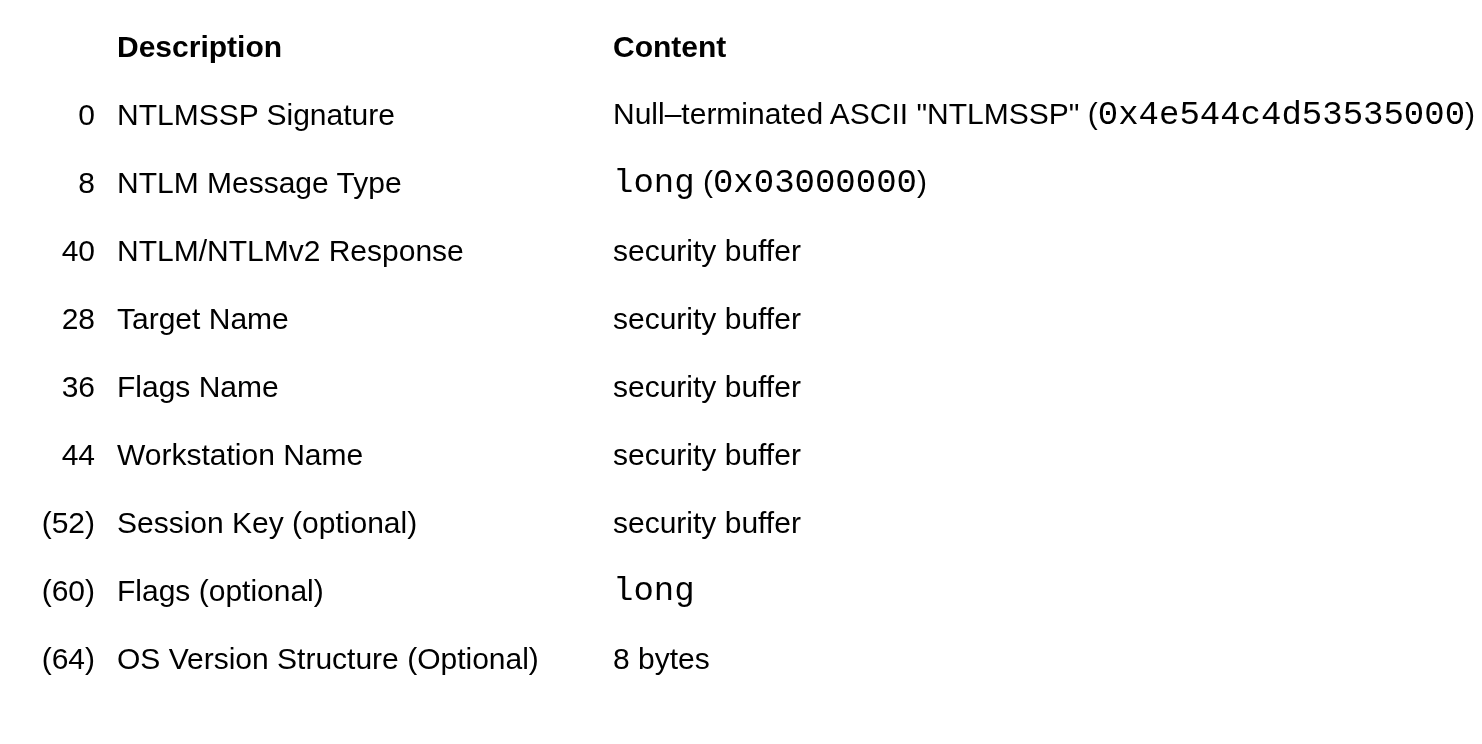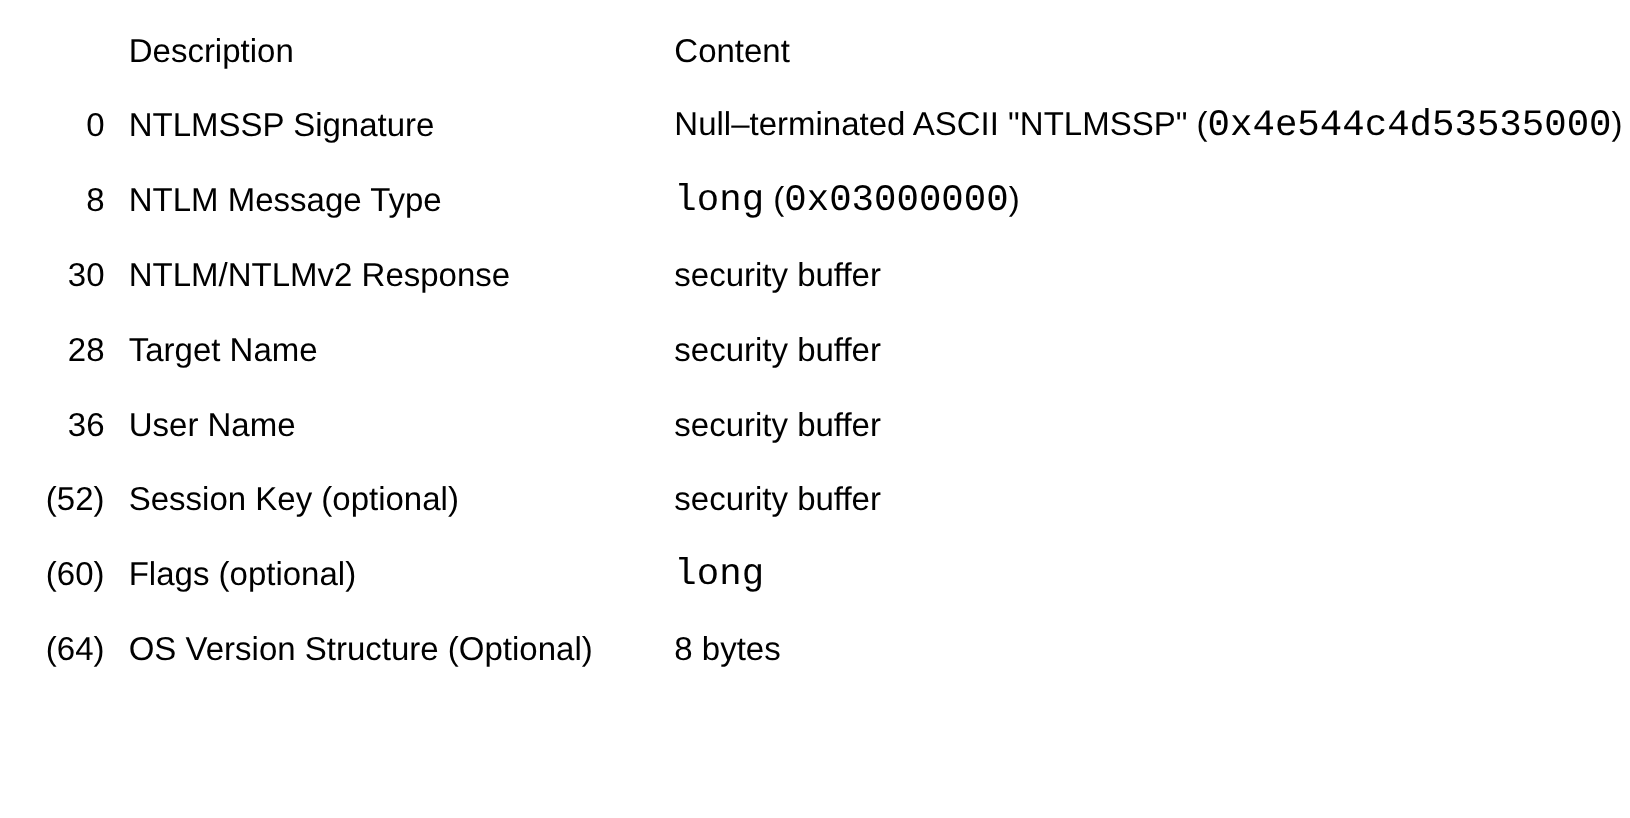--- a/index.html
+++ b/index.html
@@ -34,21 +34,21 @@
     white-space: nowrap;
     font-weight: normal;
   }
   td.offset {
     text-align: right;
   }
   td.desc, th.desc {
     padding-left: 22px;
   }
   th.head {
-    font-weight: normal;
+    font-weight: bold;
   }
   .i {
   }
   .mono {
     font-family: "Liberation Mono", monospace;
     font-size: 34px;
   }
 </style>
 </head>
 <body>
@@ -71,32 +71,37 @@
         <td class="offset">0</td>
         <td class="desc"><span>NTLMSSP Signature</span></td>
         <td class="content"><span>Null–terminated ASCII "NTLMSSP" (</span><span class="mono">0x4e544c4d53535000</span><span>)</span></td>
       </tr>
       <tr class="row">
         <td class="offset">8</td>
         <td class="desc"><span>NTLM Message Type</span></td>
         <td class="content"><span class="mono">long</span><span> (</span><span class="mono">0x03000000</span><span>)</span></td>
       </tr>
       <tr class="row">
-        <td class="offset">30</td>
+        <td class="offset">40</td>
         <td class="desc"><span>NTLM/NTLMv2 Response</span></td>
         <td class="content"><span>security buffer</span></td>
       </tr>
       <tr class="row">
         <td class="offset">28</td>
         <td class="desc"><span>Target Name</span></td>
         <td class="content"><span>security buffer</span></td>
       </tr>
       <tr class="row">
         <td class="offset">36</td>
-        <td class="desc"><span>User Name</span></td>
+        <td class="desc"><span>Flags Name</span></td>
+        <td class="content"><span>security buffer</span></td>
+      </tr>
+      <tr class="row">
+        <td class="offset">44</td>
+        <td class="desc"><span>Workstation Name</span></td>
         <td class="content"><span>security buffer</span></td>
       </tr>
       <tr class="row">
         <td class="offset i">(52)</td>
         <td class="desc"><span>Session Key </span><span class="i">(optional)</span></td>
         <td class="content"><span>security buffer</span></td>
       </tr>
       <tr class="row">
         <td class="offset i">(60)</td>
         <td class="desc"><span>Flags </span><span class="i">(optional)</span></td>

